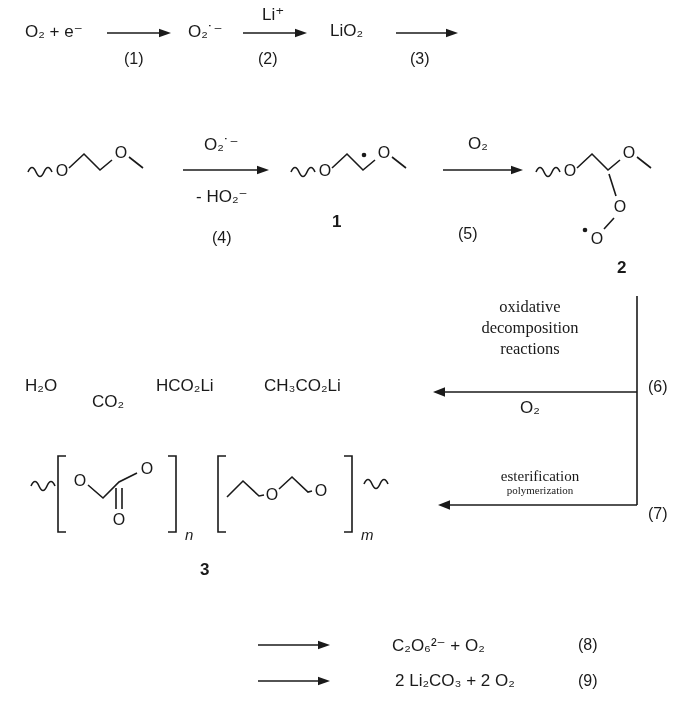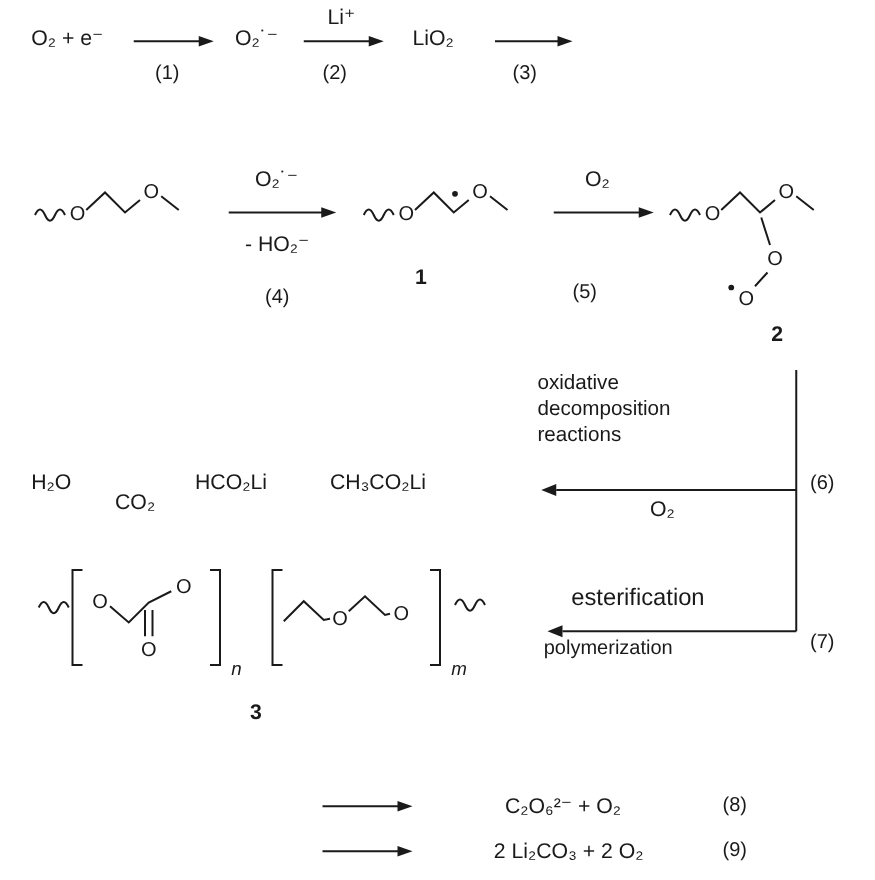--- a/index.html
+++ b/index.html
@@ -3,21 +3,21 @@
 <meta charset="utf-8">
 <style>
   * { margin:0; padding:0; box-sizing:border-box; }
   html,body { background:#ffffff; }
   .canvas {
     position:relative; width:700px; height:704px; background:#ffffff;
     color:#1a1a1a; font-family:"Liberation Sans","DejaVu Sans",sans-serif;
     font-size:17px; overflow:hidden;
   }
   .abs { position:absolute; white-space:nowrap; }
-  .center { white-space:normal; }
+  .center { text-align:center; white-space:normal;font-family:Liberation Serif, serif; }
   .prelines { white-space:pre-line; line-height:21px; font-size:16.5px; }
   .label { font-size:16px; }
   .bold { font-weight:700; font-size:17px; }
   svg.abs { overflow:visible; }
   svg line, svg path { stroke:#1a1a1a; stroke-width:1.6; fill:none; }
   svg polygon, svg circle { fill:#1a1a1a; stroke:none; }
   svg text { fill:#1a1a1a; font-family:"Liberation Sans","DejaVu Sans",sans-serif; font-size:16px; }
   svg text.sub { font-style:italic; font-size:15px; }
 </style>
 </head>
@@ -101,22 +101,22 @@
 decomposition
 reactions</div>
   <div class="abs" style="left:520px;top:398px">O₂</div>
   <div class="abs label" style="left:648px;top:378px">(6)</div>
 
   <div class="abs" style="left:25px;top:376px">H₂O</div>
   <div class="abs" style="left:92px;top:392px">CO₂</div>
   <div class="abs" style="left:156px;top:376px">HCO₂Li</div>
   <div class="abs" style="left:264px;top:376px">CH₃CO₂Li</div>
 
-  <div class="abs center" style="left:457px;top:468px;width:190px;font-size:19px">esterification</div>
-  <div class="abs center" style="left:435px;top:510px;width:210px;font-size:16px">polymerization</div>
+  <div class="abs center" style="left:445px;top:468px;width:190px;font-size:15px">esterification</div>
+  <div class="abs center" style="left:435px;top:484px;width:210px;font-size:11px">polymerization</div>
   <div class="abs label" style="left:648px;top:505px">(7)</div>
 
   <svg class="abs" style="left:28px;top:452px" width="400" height="110">
     <path d="M3,34 q4,-9 8,0 t8,0 t8,0"></path>
     <path d="M38,4 H30 V80 H38"></path>
     <text x="52" y="34" text-anchor="middle">O</text>
     <path d="M60,33 L75,46 L91,30 L109,21 M88,36 L88,57 M94,36 L94,57"></path>
     <text x="91" y="73" text-anchor="middle">O</text>
     <text x="119" y="22" text-anchor="middle">O</text>
     <path d="M140,4 H148 V80 H140"></path>
@@ -128,21 +128,21 @@
     <path d="M316,4 H324 V80 H316"></path>
     <text class="sub" x="333" y="88">m</text>
     <path d="M336,32 q4,-9 8,0 t8,0 t8,0"></path>
   </svg>
   <div class="abs bold" style="left:200px;top:560px">3</div>
 
   <svg class="abs" style="left:258px;top:638px" width="72" height="14">
     <line x1="0" y1="7" x2="61" y2="7"></line>
       <polygon points="72,7 60,2.8 60,11.2"></polygon>
   </svg>
-  <div class="abs" style="left:404px;top:635px">C₂O₆²⁻ + O₂</div>
+  <div class="abs" style="left:392px;top:635px">C₂O₆²⁻ + O₂</div>
   <div class="abs label" style="left:578px;top:636px">(8)</div>
 
   <svg class="abs" style="left:258px;top:674px" width="72" height="14">
     <line x1="0" y1="7" x2="61" y2="7"></line>
       <polygon points="72,7 60,2.8 60,11.2"></polygon>
   </svg>
   <div class="abs" style="left:395px;top:671px">2 Li₂CO₃ + 2 O₂</div>
   <div class="abs label" style="left:578px;top:672px">(9)</div>
 
 </div>

